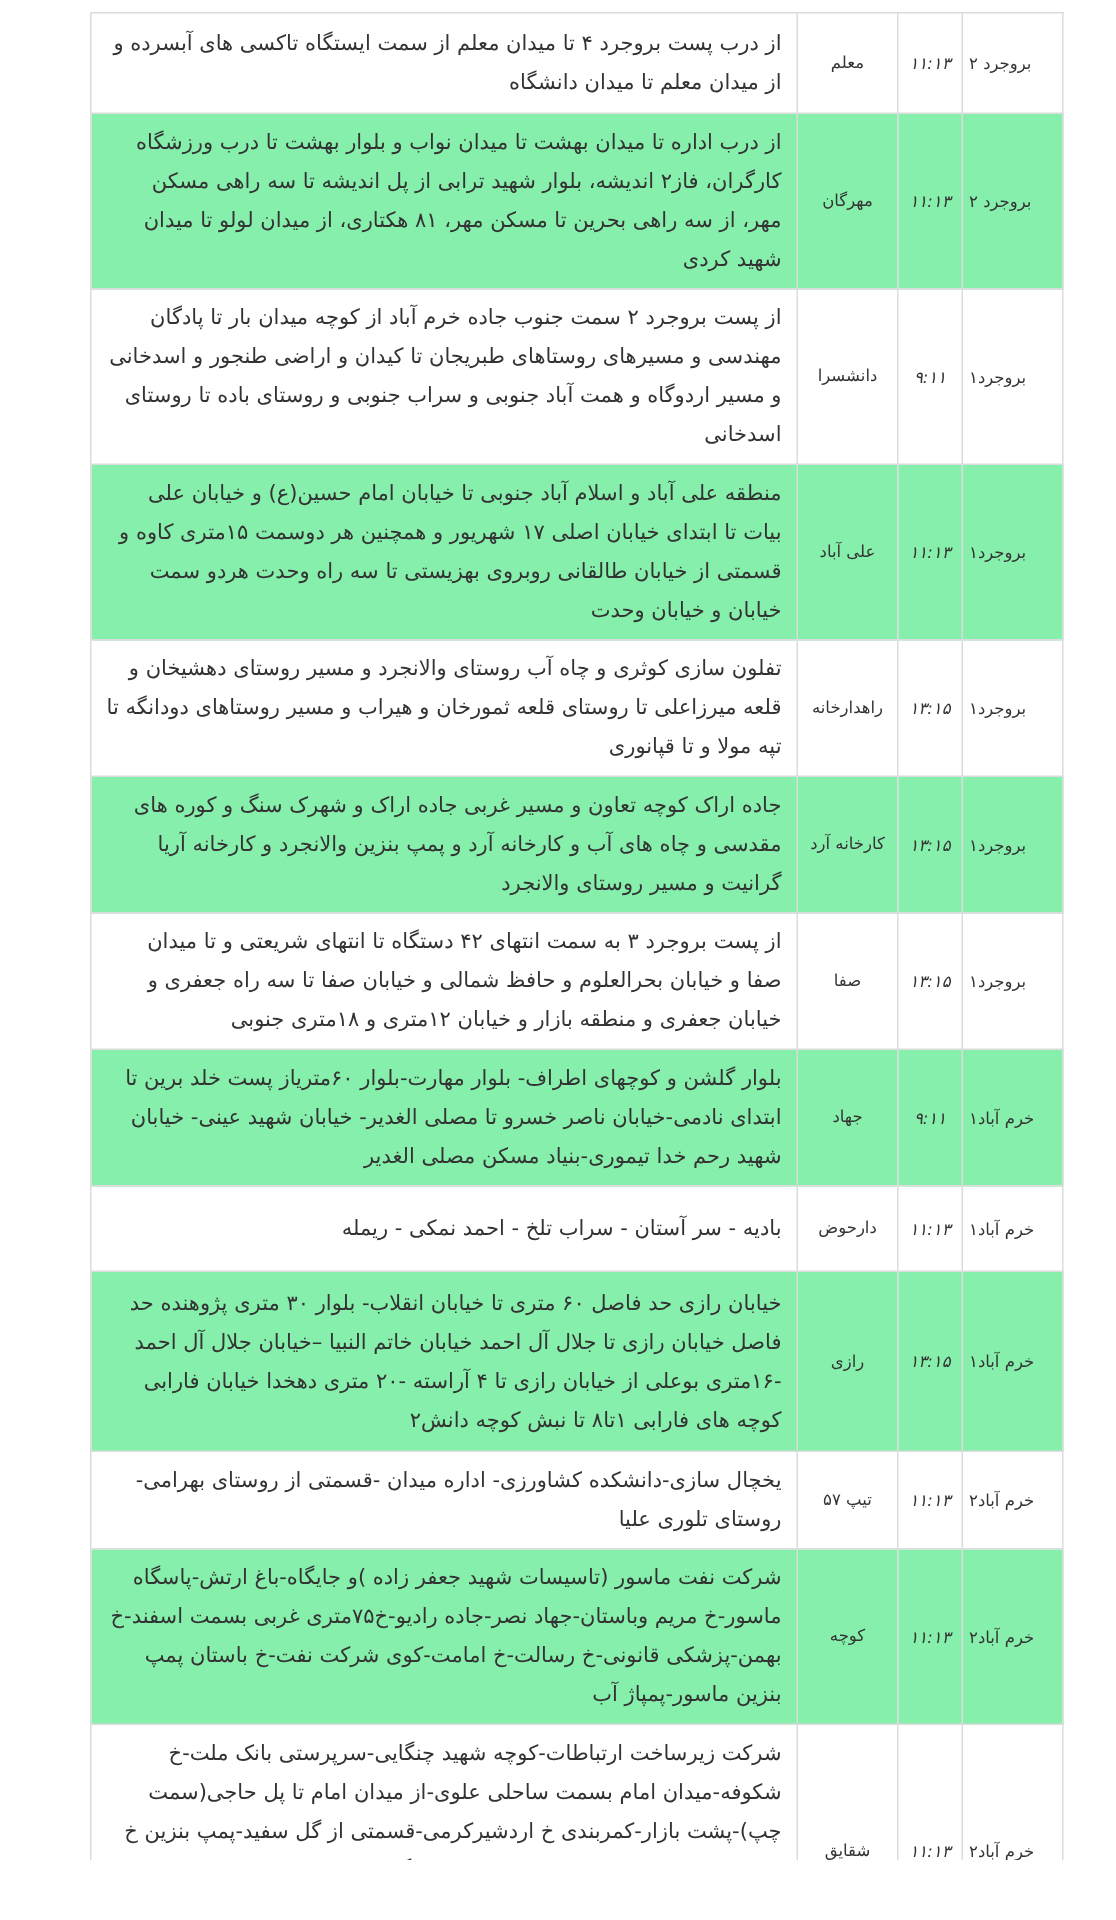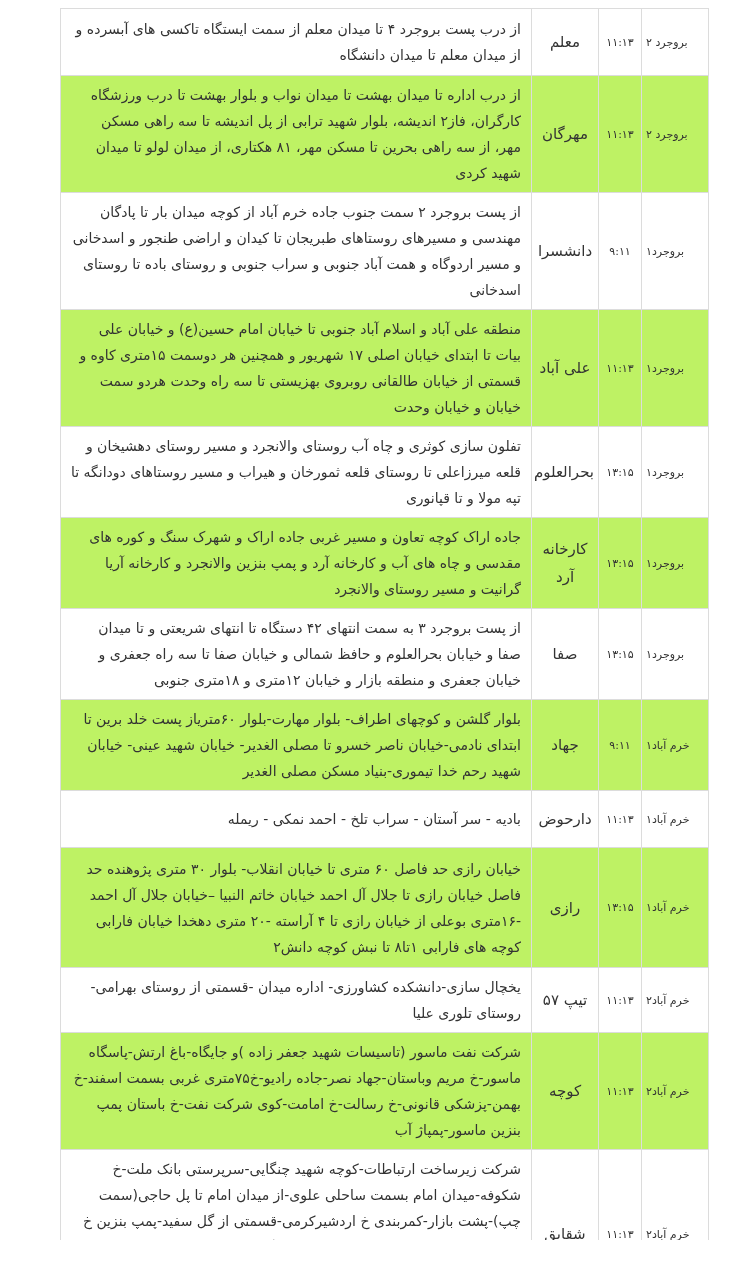--- a/index.html
+++ b/index.html
@@ -1,24 +1,24 @@
 <!DOCTYPE html>
 <html><head>
 <meta charset="utf-8">
 <style>
   html, body { margin: 0; padding: 0; background: #ffffff; }
   body { width: 744px; height: 1280px; position: relative; overflow: hidden;
          font-family: "DejaVu Sans", sans-serif; color: #333333; }
   .table-wrap { position: absolute; left: 60px; top: 8px; width: 649px; }
   table { border-collapse: collapse; width: 649px; direction: rtl; table-layout: fixed; }
   td { border: 1px solid #dcdcdc; vertical-align: middle; padding: 0; }
-  tr.alt td { background: #bef264; }
+  tr.alt td { background: #86efac; }
   td.region { width: 58px; font-size: 11px; text-align: left; padding: 0 4px; }
-  td.time { width: 42px; font-size: 11px; text-align: center; }
-  td.area { width: 58px; font-size: 15px; text-align: center; padding: 14px 4px; line-height: 28px; }
+  td.time { width: 42px; font-size: 11px; text-align: center; font-style: italic; }
+  td.area { width: 58px; font-size: 11px; text-align: center; padding: 14px 4px; line-height: 28px; }
   td.desc { font-size: 14px; line-height: 26px; padding: 6px 10px 6px 10px; text-align: right; }
   .bottom-gap { position: absolute; left: 0; top: 1240px; width: 744px; height: 40px; background: #fff; }
 </style>
 </head>
 <body>
 
 <div class="table-wrap">
   <table>
     <tbody id="tbody">
       <tr class="" style="height: 67px;">
@@ -41,21 +41,21 @@
       </tr>
       <tr class="alt" style="height: 111px;">
         <td class="region">بروجرد۱</td>
         <td class="time">۱۱:۱۳</td>
         <td class="area">علی آباد</td>
         <td class="desc">منطقه علی آباد و اسلام آباد جنوبی تا خیابان امام حسین(ع) و خیابان علی بیات  تا ابتدای خیابان اصلی ۱۷ شهریور و همچنین هر دوسمت ۱۵متری کاوه و  قسمتی از خیابان طالقانی روبروی بهزیستی  تا سه راه وحدت هردو سمت خیابان و خیابان وحدت</td>
       </tr>
       <tr class="" style="height: 82px;">
         <td class="region">بروجرد۱</td>
         <td class="time">۱۳:۱۵</td>
-        <td class="area">بحرالعلوم</td>
+        <td class="area">راهدارخانه</td>
         <td class="desc">تفلون سازی کوثری و چاه آب روستای والانجرد و مسیر روستای دهشیخان و قلعه میرزاعلی  تا روستای قلعه ثمورخان و هیراب و مسیر روستاهای دودانگه تا تپه مولا و تا قپانوری</td>
       </tr>
       <tr class="alt" style="height: 78px;">
         <td class="region">بروجرد۱</td>
         <td class="time">۱۳:۱۵</td>
         <td class="area">کارخانه آرد</td>
         <td class="desc">جاده اراک کوچه تعاون و مسیر غربی جاده اراک و شهرک سنگ و کوره های مقدسی و چاه های آب و کارخانه آرد و پمپ بنزین والانجرد و کارخانه آریا گرانیت و مسیر روستای والانجرد</td>
       </tr>
       <tr class="" style="height: 89px;">
         <td class="region">بروجرد۱</td>

